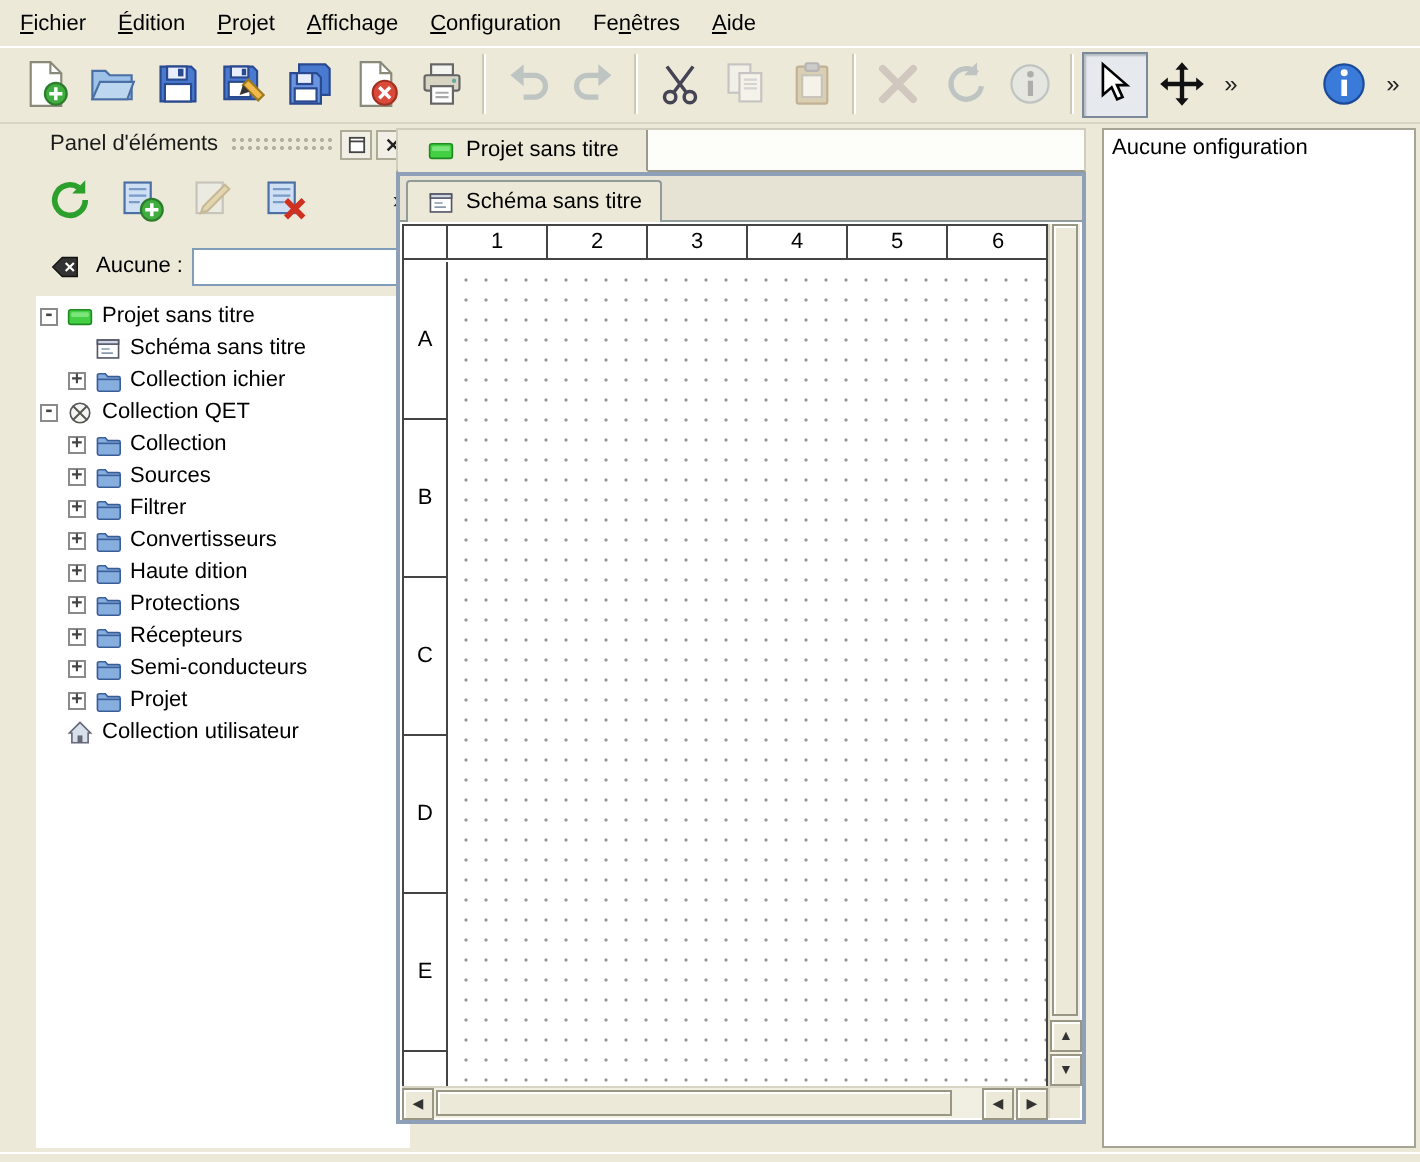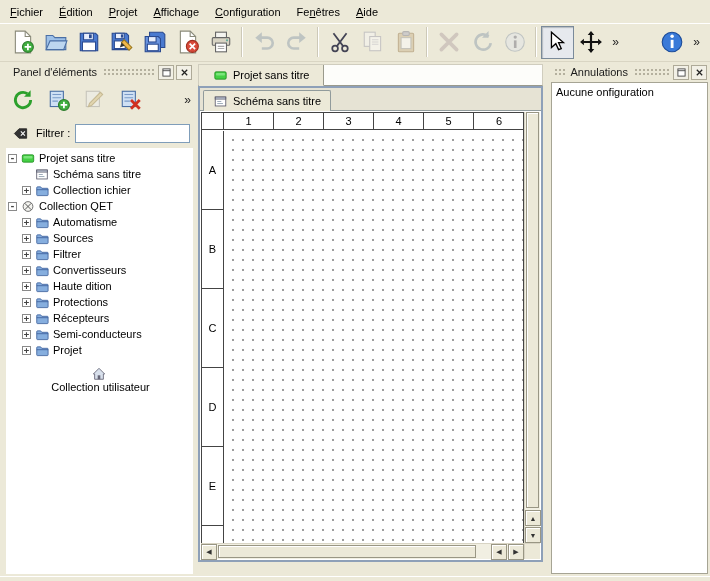--- a/index.html
+++ b/index.html
@@ -18,21 +18,21 @@
 .tb-btn{width:33px;height:33px;display:flex;align-items:center;justify-content:center;border:1px solid transparent;flex:0 0 auto}
 .tb-btn .ic{width:24px;height:24px}
 .tb-btn.disabled{opacity:.45}
 .tb-btn.pressed{border:1px solid #7a8a9a;background:#e6e9ee;box-shadow:inset 1px 1px 1px rgba(90,100,110,.35)}
 .tb-btn.chevbtn{width:16px}
 .tb-sep{width:2px;height:30px;border-left:1px solid #cdc9b8;border-right:1px solid #fff;margin:0 4px;flex:0 0 auto}
 .tb-spacer{flex:1}
 .chev{font-size:12px;color:#222;letter-spacing:-1px}
 
 
-#left-dock{position:absolute;left:4px;top:62px;width:191px;bottom:5px;display:flex;flex-direction:column}
+#left-dock{position:absolute;left:16px;top:62px;width:191px;bottom:5px;display:flex;flex-direction:column}
 #center{position:absolute;left:191px;top:62px;width:358px;bottom:5px}
 #right-dock{position:absolute;left:549px;top:62px;width:161px;bottom:5px;display:flex;flex-direction:column}
 
 .dock-title{height:18px;display:flex;align-items:center;padding:2px 3px 0 4px;flex:0 0 auto}
 .dock-title .title{padding:0 5px;white-space:nowrap;color:#1a1a1a}
 .grip{height:10px;background-image:radial-gradient(circle,#b4b09e 1px,transparent 1.1px);background-size:4px 4px;background-position:1px 1px}
 .gflex{flex:1}
 .gfix{width:38px}
 .dock-btn{width:16px;height:15px;display:flex;align-items:center;justify-content:center;border:1px solid #aeaa98;background:#f2f0e6;margin-left:2px;flex:0 0 auto}
 .dock-btn .ic{width:9px;height:9px}
@@ -344,21 +344,21 @@
     </div>
   <div id="filter-row">
     <span id="clear-filter-btn">
         <span class="ic">
           <svg viewBox="0 0 22 22">
             <path d="M20 4H9L2 11l7 7h11z" fill="#333" stroke="#111"></path>
             <path d="M11.5 8l6 6M17.5 8l-6 6" stroke="#fff" stroke-width="1.6"></path>
           </svg>
         </span>
       </span>
-    <span id="filter-label">Filtrer :</span>
+    <span id="filter-label">Aucune :</span>
     <input id="filter-input" value="" style="">
   </div>
   <div id="tree">
       <div class="tree-row" style="padding-left: 2px;">
         <span class="exp">-</span>
         <span class="ic tree-icon">
           <svg viewBox="0 0 16 16">
             <rect x="1" y="3.5" width="14" height="9" rx="1.5" fill="#44d044" stroke="#1f8a1f"></rect>
             <rect x="2.5" y="5" width="11" height="3" rx="1" fill="#8ae88a" opacity=".8"></rect>
           </svg>
@@ -397,21 +397,21 @@
         <span class="tree-label">Collection QET</span>
       </div>
       <div class="tree-row" style="padding-left: 16px;">
         <span class="exp">+</span>
         <span class="ic tree-icon">
           <svg viewBox="0 0 16 16">
             <path d="M1.5 4.5a1 1 0 0 1 1-1h3.8l1.5 1.8h6.7a1 1 0 0 1 1 1v7a1 1 0 0 1-1 1h-12a1 1 0 0 1-1-1z" fill="#86aede" stroke="#3a5e9a"></path>
             <path d="M1.5 7h14" stroke="#3a5e9a"></path>
           </svg>
         </span>
-        <span class="tree-label">Automatisme</span>
+        <span class="tree-label">Collection</span>
       </div>
       <div class="tree-row" style="padding-left: 16px;">
         <span class="exp">+</span>
         <span class="ic tree-icon">
           <svg viewBox="0 0 16 16">
             <path d="M1.5 4.5a1 1 0 0 1 1-1h3.8l1.5 1.8h6.7a1 1 0 0 1 1 1v7a1 1 0 0 1-1 1h-12a1 1 0 0 1-1-1z" fill="#86aede" stroke="#3a5e9a"></path>
             <path d="M1.5 7h14" stroke="#3a5e9a"></path>
           </svg>
         </span>
         <span class="tree-label">Sources</span>
@@ -479,21 +479,21 @@
       <div class="tree-row" style="padding-left: 16px;">
         <span class="exp">+</span>
         <span class="ic tree-icon">
           <svg viewBox="0 0 16 16">
             <path d="M1.5 4.5a1 1 0 0 1 1-1h3.8l1.5 1.8h6.7a1 1 0 0 1 1 1v7a1 1 0 0 1-1 1h-12a1 1 0 0 1-1-1z" fill="#86aede" stroke="#3a5e9a"></path>
             <path d="M1.5 7h14" stroke="#3a5e9a"></path>
           </svg>
         </span>
         <span class="tree-label">Projet</span>
       </div>
-      <div class="tree-row" style="padding-left: 2px; flex-direction: column;">
+      <div class="tree-row" style="padding-left: 2px;">
         <span class="exp-sp"></span>
         <span class="ic tree-icon">
           <svg viewBox="0 0 16 16">
             <path d="M8 1.5L1.5 8H3v6h10V8h1.5z" fill="#d8e0ec" stroke="#667"></path>
             <rect x="6.5" y="9.5" width="3" height="4.5" fill="#667"></rect>
           </svg>
         </span>
         <span class="tree-label">Collection utilisateur</span>
       </div>
     </div>
@@ -558,38 +558,18 @@
           <div class="sb-btn sbh-left2">◀</div>
           <div class="sb-btn sbh-right">▶</div>
         </div>
         <div class="sb-corner"></div>
       </div>
     </div>
   </div>
 </div>
 
 <div id="right-dock">
-  <div class="dock-title">
-    <span class="grip gflex"></span>
-    <span class="title">Annulations</span>
-    <span class="grip gfix"></span>
-    <span class="dock-btn">
-        <span class="ic">
-          <svg viewBox="0 0 10 10">
-            <rect x="1" y="1" width="8" height="8" fill="#fff" stroke="#444"></rect>
-            <path d="M1 3h8" stroke="#444"></path>
-          </svg>
-        </span>
-      </span>
-    <span class="dock-btn">
-        <span class="ic">
-          <svg viewBox="0 0 10 10">
-            <path d="M2 2l6 6M8 2L2 8" stroke="#222" stroke-width="1.4"></path>
-          </svg>
-        </span>
-      </span>
-  </div>
   <div id="undo-view">
     <div>Aucune onfiguration</div>
   </div>
 </div>
 
 <div id="statusbar"></div>
 
 </body></html>

